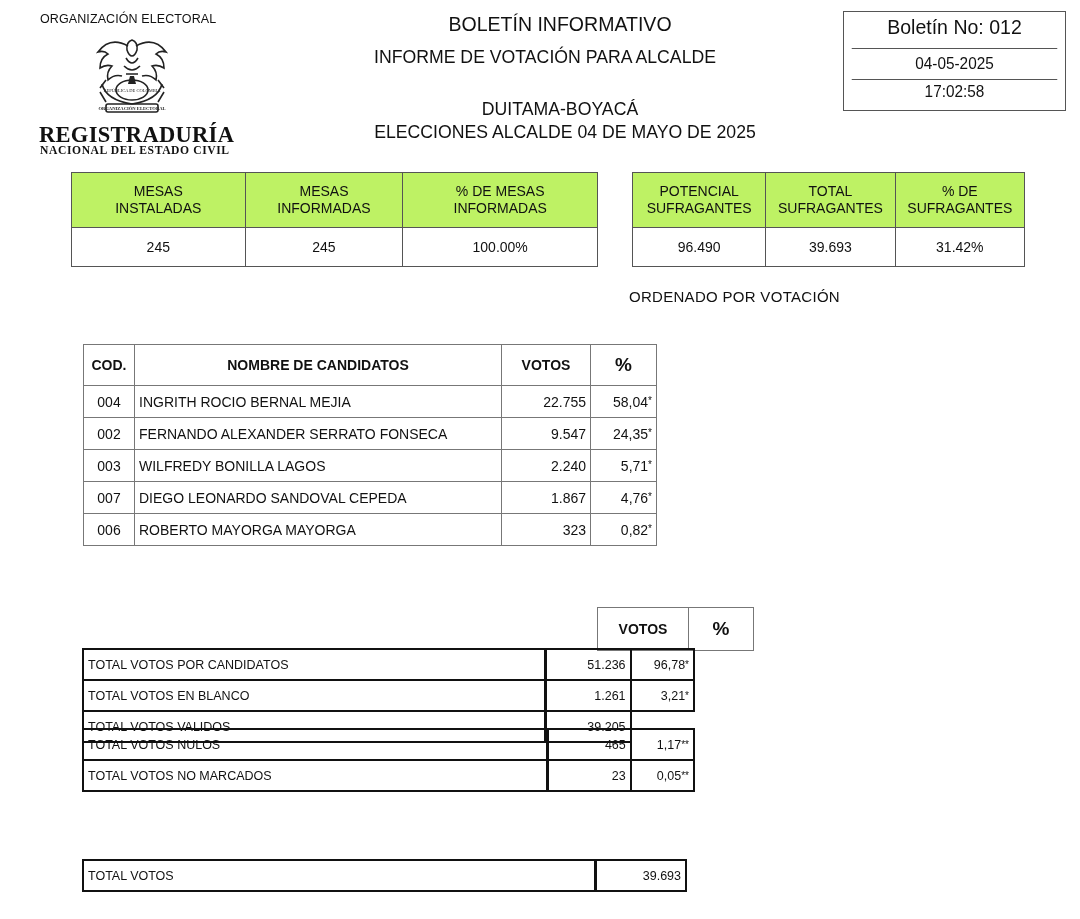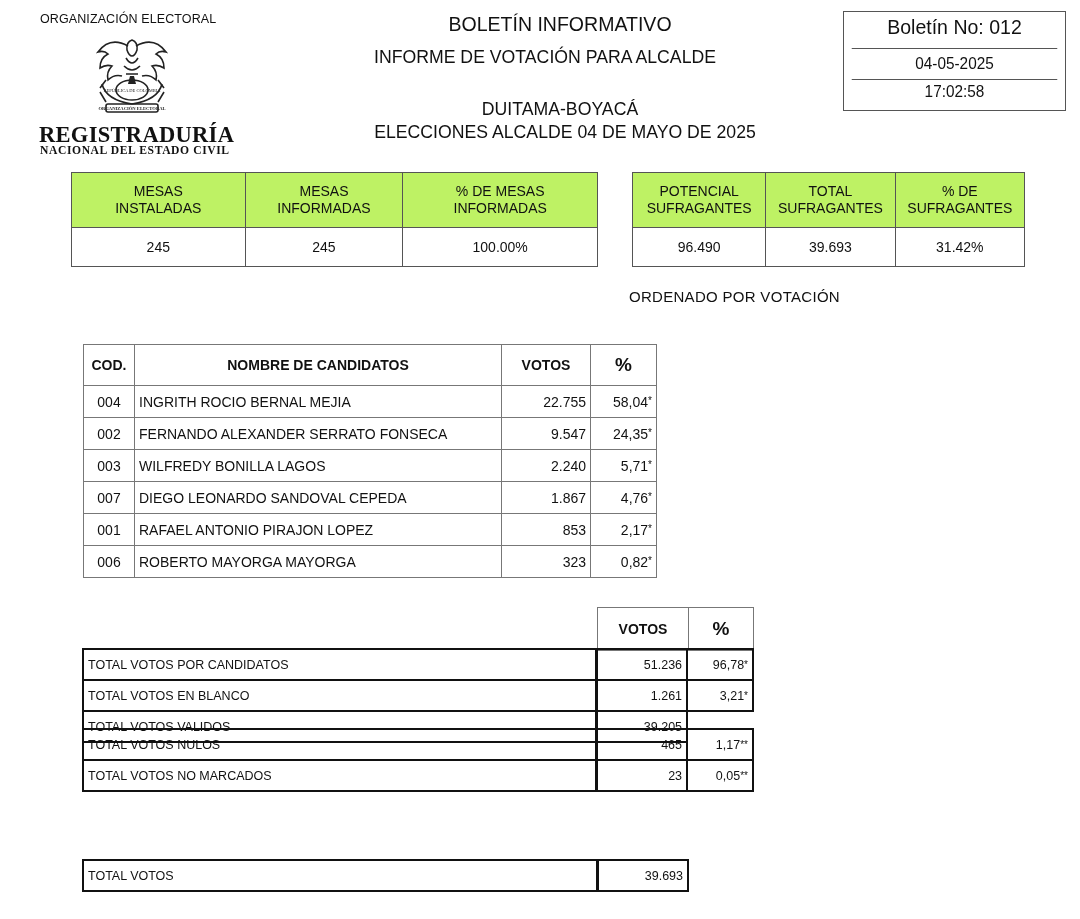--- a/index.html
+++ b/index.html
@@ -26,21 +26,21 @@
   .stats1 { left:71px; top:172px; width:527px; }
   .stats2 { left:632px; top:172px; width:393px; }
   .order { left:340px; width:500px; top:288px; text-align:right; font-size:15px; letter-spacing:0.3px; }
   .cand { left:83px; top:334px; width:574px;margin-top:10px; }
   .cand td { border:1px solid #777; font-size:14px; height:31px; padding:0 4px; }
   .cand tr.head td { font-weight:bold; height:40px; text-align:center; font-size:14px; }
   .cand tr.head td.pct { font-size:19px; }
   .cand td.code { text-align:center; width:42px; }
   .cand td.num { text-align:right; }
   .star { font-size:10px; vertical-align:top; position:relative; top:1px; }
-  .tot { left:82px; width:672px; }
+  .tot { left:82px; width:613px; }
   .tot td { font-size:12.5px; padding:0 4px; height:29px; }
   .tot td.lab { border:2px solid #111; border-right:3px solid #111; width:504px; }
   .tot td.v { border:2px solid #111; text-align:right; width:80px; }
   .tot td.p { border:2px solid #111; text-align:right; width:56px; }
   .tot td.empty { border:none; }
   .tot-head { left:597px; top:607px; width:157px; }
   .tot-head td { border:1px solid #777; height:40px; text-align:center; font-weight:bold; font-size:14px; }
   .tot-head td.pct { font-size:19px; font-weight:bold; }
   .tot1 { top:648px; }
   .tot2 { top:728px; }
@@ -142,26 +142,20 @@
     <td class="num">2.240</td>
     <td class="num"><span>5,71</span><span class="star">*</span></td>
   </tr>
   <tr>
     <td class="code">007</td>
     <td>DIEGO LEONARDO SANDOVAL CEPEDA</td>
     <td class="num">1.867</td>
     <td class="num"><span>4,76</span><span class="star">*</span></td>
   </tr>
   <tr>
-    <td class="code">001</td>
-    <td>RAFAEL ANTONIO PIRAJON LOPEZ</td>
-    <td class="num">853</td>
-    <td class="num"><span>2,17</span><span class="star">*</span></td>
-  </tr>
-  <tr>
     <td class="code">006</td>
     <td>ROBERTO MAYORGA MAYORGA</td>
     <td class="num">323</td>
     <td class="num"><span>0,82</span><span class="star">*</span></td>
   </tr>
 </tbody>
   </table>
 
 <table class="abs tot-head">
   <tbody>

